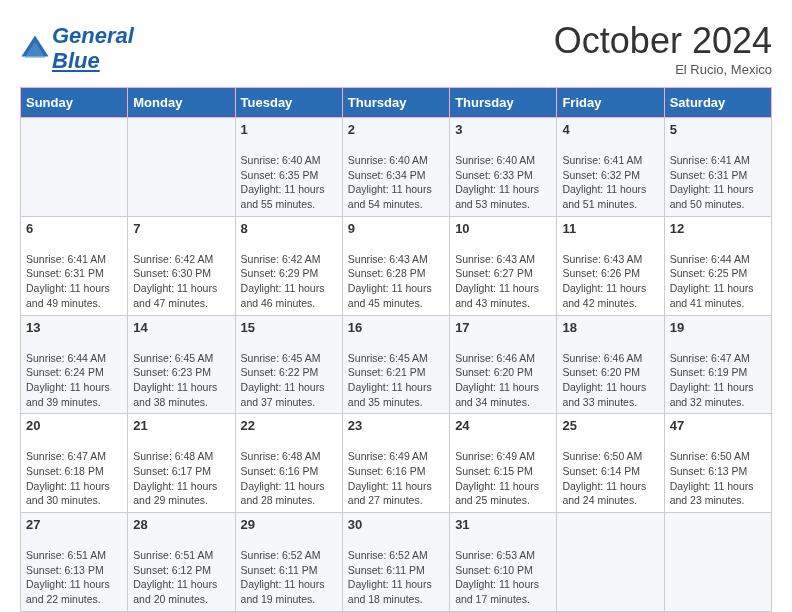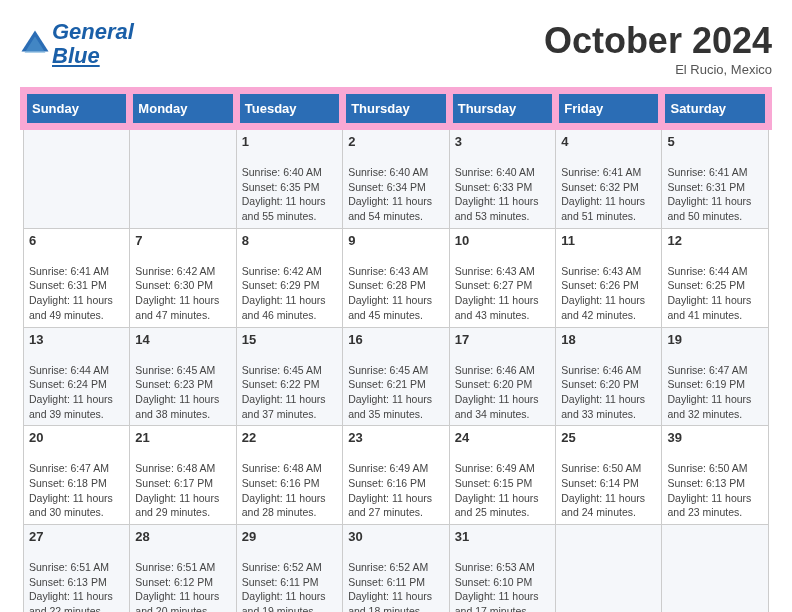--- a/index.html
+++ b/index.html
@@ -6,21 +6,21 @@
     body {
       font-family: Arial, sans-serif;
       background: #fff;
       width: 792px;
       min-height: 612px;
       padding: 20px;
     }
     .header-area {
       display: flex;
       justify-content: space-between;
-      align-items: flex-start;
+      align-items: center;
       margin-bottom: 10px;
       gap: 28px;
     }
     .logo {
       display: flex;
       align-items: center;
     }
     .logo-text {
       font-size: 22px;
       font-weight: bold;
@@ -30,40 +30,40 @@
     .logo-icon {
       width: 30px;
       height: 30px;
       margin-right: 2px;
     }
     .title-area {
       text-align: right;
     }
     .month-title {
       font-size: 36px;
-      font-weight: bold;
+      font-weight: normal;
       color: #333;
     }
     .location-title {
       font-size: 13px;
       color: #555;
     }
     table {
       width: 100%;
       border-collapse: collapse;
       font-size: 11px;
     }
     thead tr th {
       background-color: #2b6db5;
       color: #fff;
       padding: 7px 5px;
       text-align: left;
       font-size: 13px;
       font-weight: bold;
-      border: 7px solid #f9a8d4;
+      border: 1px solid #f9a8d4;
     }
     tbody tr td {
       border: 1px solid #ccc;
       vertical-align: top;
       padding: 4px 5px;
       width: 107px;
       min-height: 80px;
       height: 80px;
       background: #fff;
     }
@@ -275,21 +275,21 @@
 Sunset: 6:15 PM
 Daylight: 11 hours and 25 minutes.</div>
         </td>
         <td>
           <div class="day-number">25</div>
           <div class="day-info" style="white-space: pre-line;">Sunrise: 6:50 AM
 Sunset: 6:14 PM
 Daylight: 11 hours and 24 minutes.</div>
         </td>
         <td>
-          <div class="day-number">39</div>
+          <div class="day-number">47</div>
           <div class="day-info" style="white-space: pre-line;">Sunrise: 6:50 AM
 Sunset: 6:13 PM
 Daylight: 11 hours and 23 minutes.</div>
         </td>
       </tr>
       <tr>
         <td>
           <div class="day-number">27</div>
           <div class="day-info" style="white-space: pre-line;">Sunrise: 6:51 AM
 Sunset: 6:13 PM

